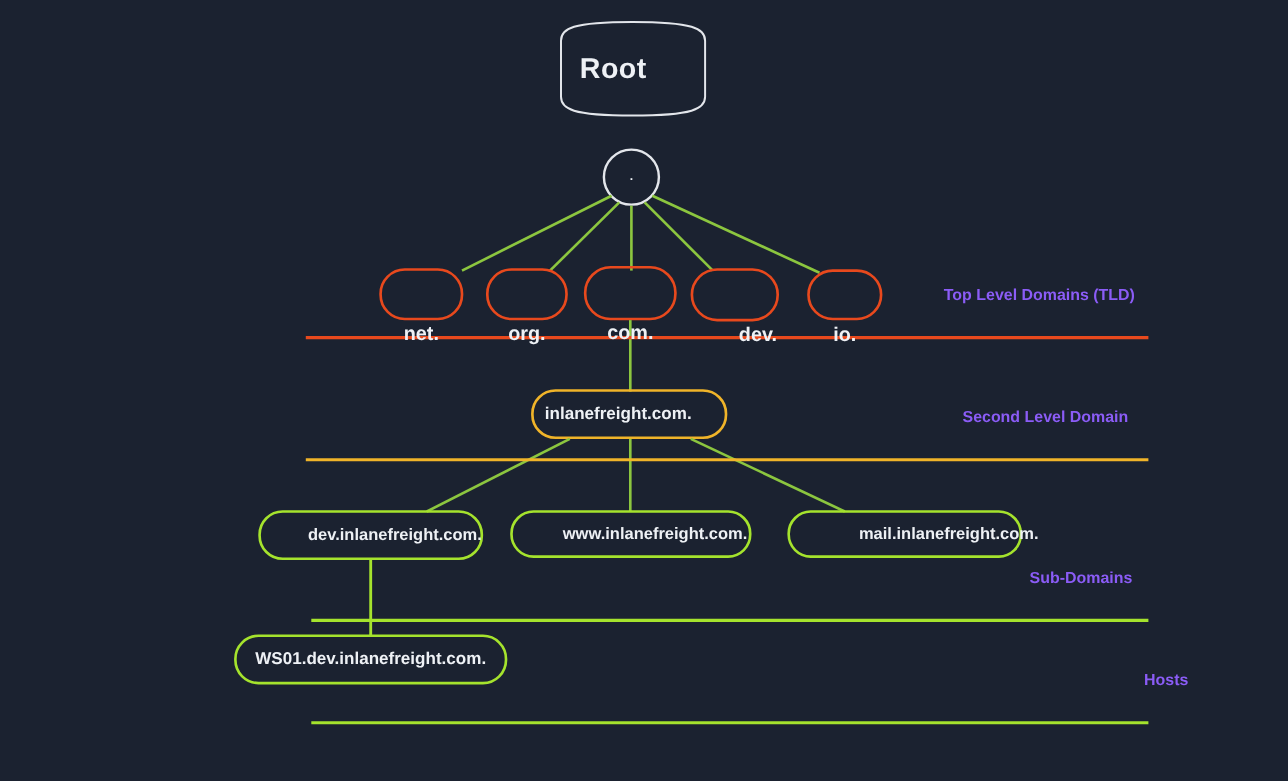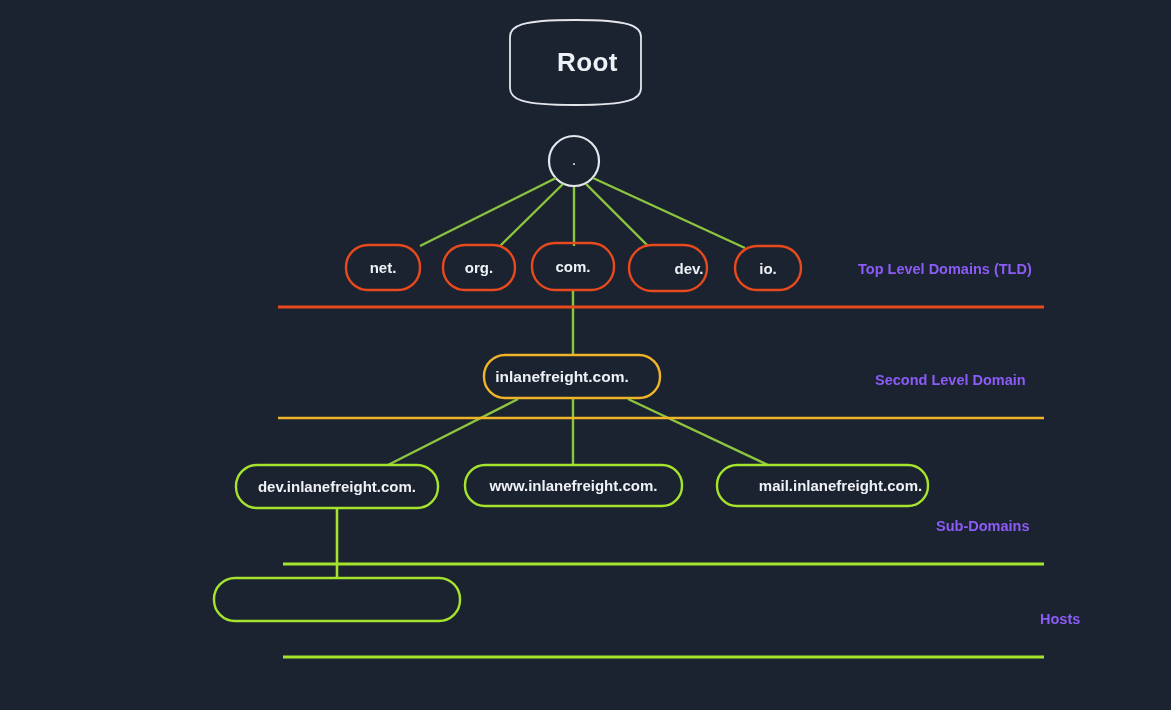--- a/index.html
+++ b/index.html
@@ -36,30 +36,32 @@
     font-size: 26px;
     font-weight: bold;
     letter-spacing: 0.4px;
   }
   .dot-text {
     font-size: 11px;
     font-weight: bold;
     line-height: 0;
   }
   .tld-text {
-    font-size: 15px;
+    font-size: 18px;
     font-weight: bold;
+    margin-top: 36px;
   }
   .sld-text {
     font-size: 15.5px;
     font-weight: bold;
   }
   .sub-text {
     font-size: 15px;
     font-weight: bold;
+    margin-left: 22px;
   }
   .host-text {
     font-size: 15.5px;
     font-weight: bold;
   }
   .tier-label {
     position: absolute;
     color: #8b5cf6;
     font-size: 14.5px;
     font-weight: bold;
@@ -122,36 +124,37 @@
 
     <line x1="337" y1="509" x2="337" y2="578" stroke="#a5e32d" stroke-width="2.6"></line>
 
     <line x1="283" y1="564" x2="1044" y2="564" stroke="#a5e32d" stroke-width="2.8"></line>
 
     <rect x="214" y="578" width="246" height="43" rx="21" ry="21" fill="none" stroke="#a5e32d" stroke-width="2.4"></rect>
 
     <line x1="283" y1="657" x2="1044" y2="657" stroke="#a5e32d" stroke-width="2.8"></line>
   </svg>
 
-  <div class="node-label root-text" style="left:522px; top:37px; width:131px; height:51px;">Root</div>
+  <div class="node-label root-text" style="left:492px; top:37px; width:131px; height:51px;">Root</div>
 
   <div class="node-label dot-text" style="left:549px; top:136px; width:50px; height:50px;">.</div>
 
   <div class="node-label tld-text" style="left:346px; top:245px; width:74px; height:45px;">net.</div>
   <div class="node-label tld-text" style="left:443px; top:245px; width:72px; height:45px;">org.</div>
   <div class="node-label tld-text" style="left:532px; top:243px; width:82px; height:47px;">com.</div>
   <div class="node-label tld-text" style="left:629px; top:245px; width:78px; height:46px;padding-left:21px;">dev.</div>
   <div class="node-label tld-text" style="left:735px; top:246px; width:66px; height:44px;">io.</div>
 
   <div class="node-label sld-text" style="left:484px; top:355px; width:156px; height:43px;text-align:center;">inlanefreight.com.</div>
 
   <div class="node-label sub-text" style="left:236px; top:465px; width:202px; height:43px;">dev.inlanefreight.com.</div>
   <div class="node-label sub-text" style="left:465px; top:465px; width:217px; height:41px;">www.inlanefreight.com.</div>
   <div class="node-label sub-text" style="left:717px; top:465px; width:247px; height:41px;text-align:center;">mail.inlanefreight.com.</div>
 
+  <div class="node-label host-text" style="left:214px; top:578px; width:246px; height:43px;">WS01.dev.inlanefreight.com.</div>
 
   <div class="tier-label" style="left:858px; top:261px;">Top Level Domains (TLD)</div>
 
   <div class="tier-label" style="left:875px; top:372px;">Second Level Domain</div>
 
   <div class="tier-label" style="left:936px; top:518px;">Sub-Domains</div>
 
   <div class="tier-label" style="left:1040px; top:611px;">Hosts</div>
 
 </div>

